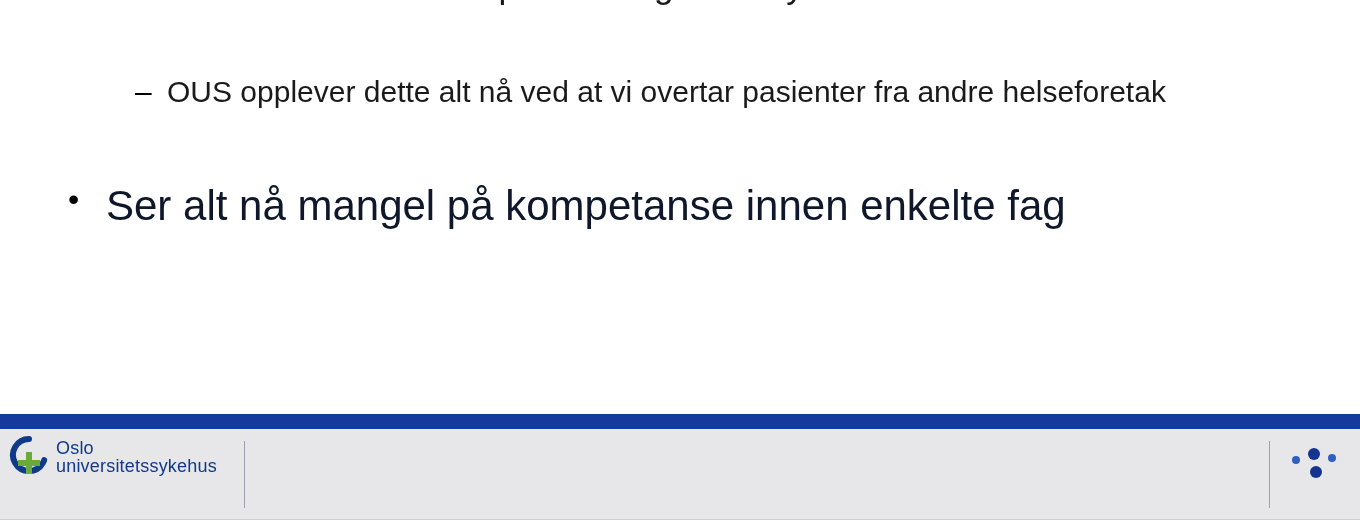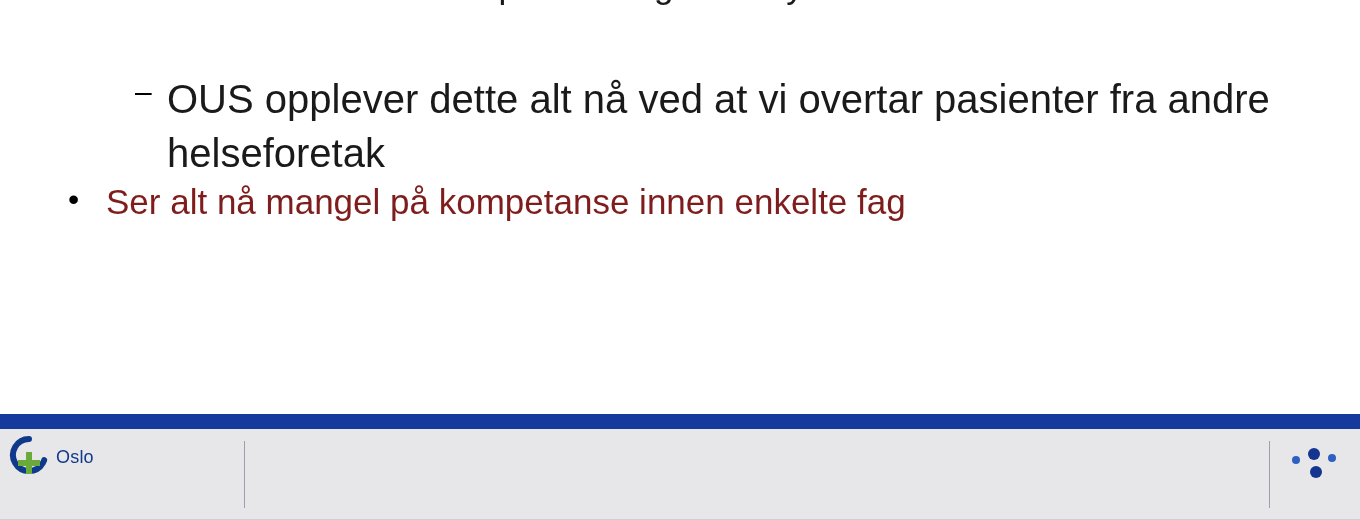--- a/index.html
+++ b/index.html
@@ -19,23 +19,23 @@
     width: 100%;
     height: 435px;
     box-sizing: border-box;
   }
 
   
   .bullet-l1 {
     position: absolute;
     left: 70px;
     right: 60px;
-    font-size: 35px;
-    line-height: 1.35;
-    color: #7f1d1d;
+    font-size: 42px;
+    line-height: 1.35;
+    color: #0f172a;
   }
   .bullet-l1::before {
     content: "•";
     position: absolute;
     left: -2px;
     top: 0;
     font-size: 32px;
     line-height: 1.35;
     color: #000;
   }
@@ -74,21 +74,21 @@
   .cutoff-inner .text {
     display: block;
     padding-left: 36px;
   }
 
   
   .bullet-l2 {
     position: absolute;
     left: 135px;
     right: 80px;
-    font-size: 40px;
+    font-size: 30px;
     line-height: 1.35;
     color: #1a1a1a;
   }
   .bullet-l2::before {
     content: "–";
     position: absolute;
     left: 0;
     top: 0;
     font-size: 30px;
     line-height: 1.35;
@@ -214,20 +214,21 @@
   <div class="footer-logo">
     <span class="logo-mark">
       <svg viewBox="0 0 42 42">
         <path d="M21 3 a16 16 0 1 0 0.001 0" fill="none" stroke="#0f3a8a" stroke-width="6" stroke-linecap="round" stroke-dasharray="70 100"></path>
         <rect x="18" y="16" width="6" height="22" fill="#6aaa3a"></rect>
         <rect x="10" y="24" width="22" height="6" fill="#6aaa3a"></rect>
       </svg>
     </span>
     <span class="logo-text">
       <span class="l1">Oslo</span>
+      <span class="l2">universitetssykehus</span>
     </span>
   </div>
 
   <div class="footer-divider1"></div>
   <div class="footer-divider2"></div>
 
   <div class="dots-cluster">
     <span class="dot d1"></span>
     <span class="dot d2"></span>
     <span class="dot d3"></span>

